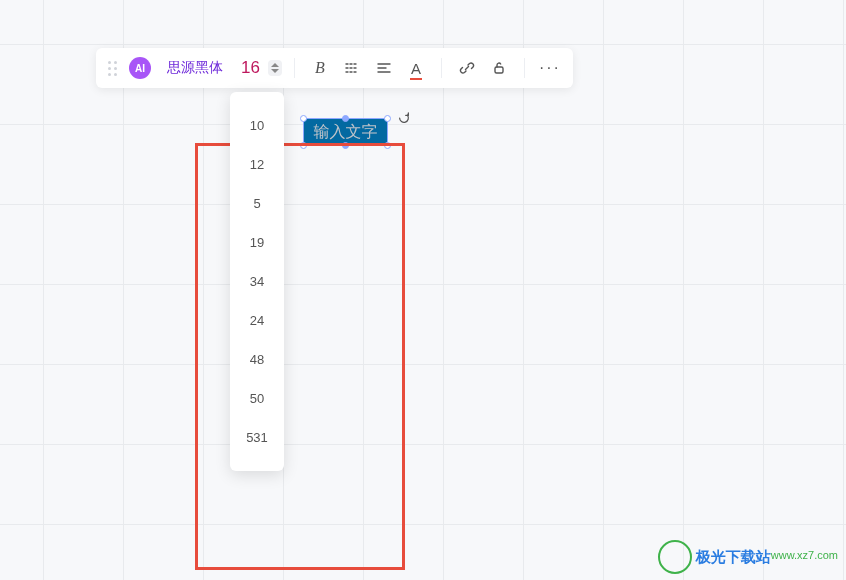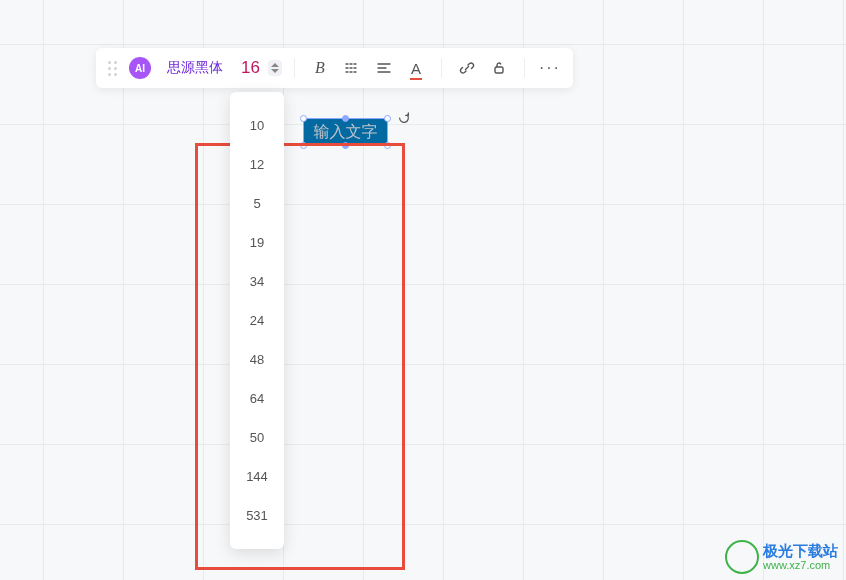--- a/index.html
+++ b/index.html
@@ -174,21 +174,21 @@
   .wm-logo::before {
     content: "";
     position: absolute;
     width: 44px; height: 44px;
     border: 4px solid #2b7de1;
     border-radius: 50%;
     top: -14px; left: -8px;
     clip-path: inset(50% 0 0 0);
     transform: rotate(-20deg);
   }
-  .wm-text { display:flex; flex-direction:column; line-height:1.1; }
+  .wm-text { display:flex; flex-direction:row; line-height:1.1; }
   .wm-top { font-size: 15px; color:#2b7de1; font-weight:600; }
   .wm-bot { font-size: 11px; color:#3fb24a; }
 </style>
 </head>
 <body>
 
 <div class="grid"></div>
 
 <div class="toolbar">
   <div class="handle">
@@ -265,23 +265,21 @@
 </div>
 
 <div class="dropdown">
   <div class="dd-item">10</div>
   <div class="dd-item">12</div>
   <div class="dd-item">5</div>
   <div class="dd-item">19</div>
   <div class="dd-item">34</div>
   <div class="dd-item">24</div>
   <div class="dd-item">48</div>
-  <div class="dd-item">64</div>
   <div class="dd-item">50</div>
-  <div class="dd-item">144</div>
   <div class="dd-item">531</div>
 </div>
 
 <div class="redbox"></div>
 
 <div class="watermark">
   <div class="wm-logo"></div>
   <div class="wm-text">
     <span class="wm-top">极光下载站</span>
     <span class="wm-bot">www.xz7.com</span>

